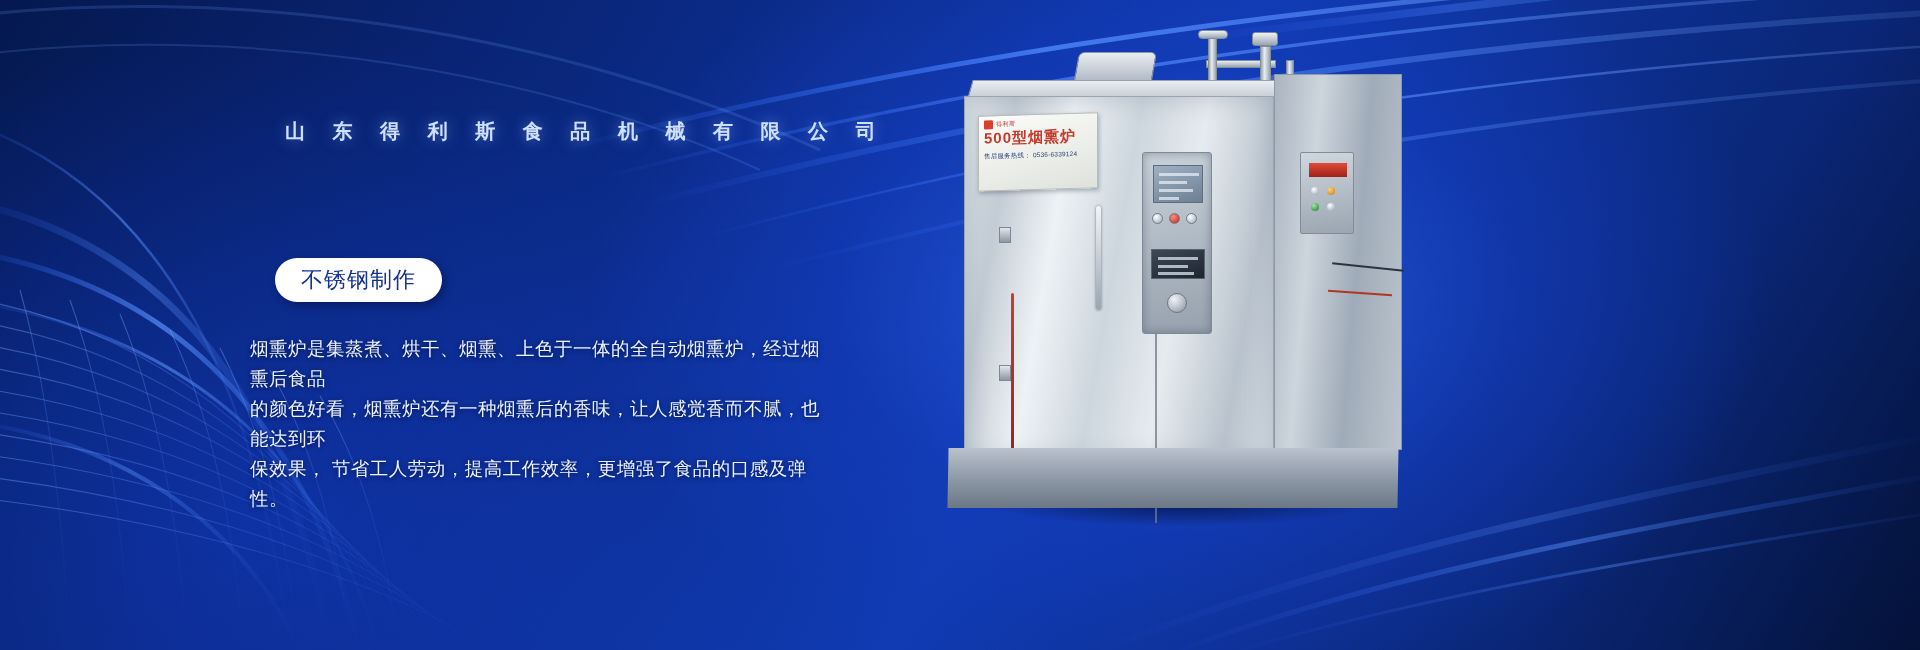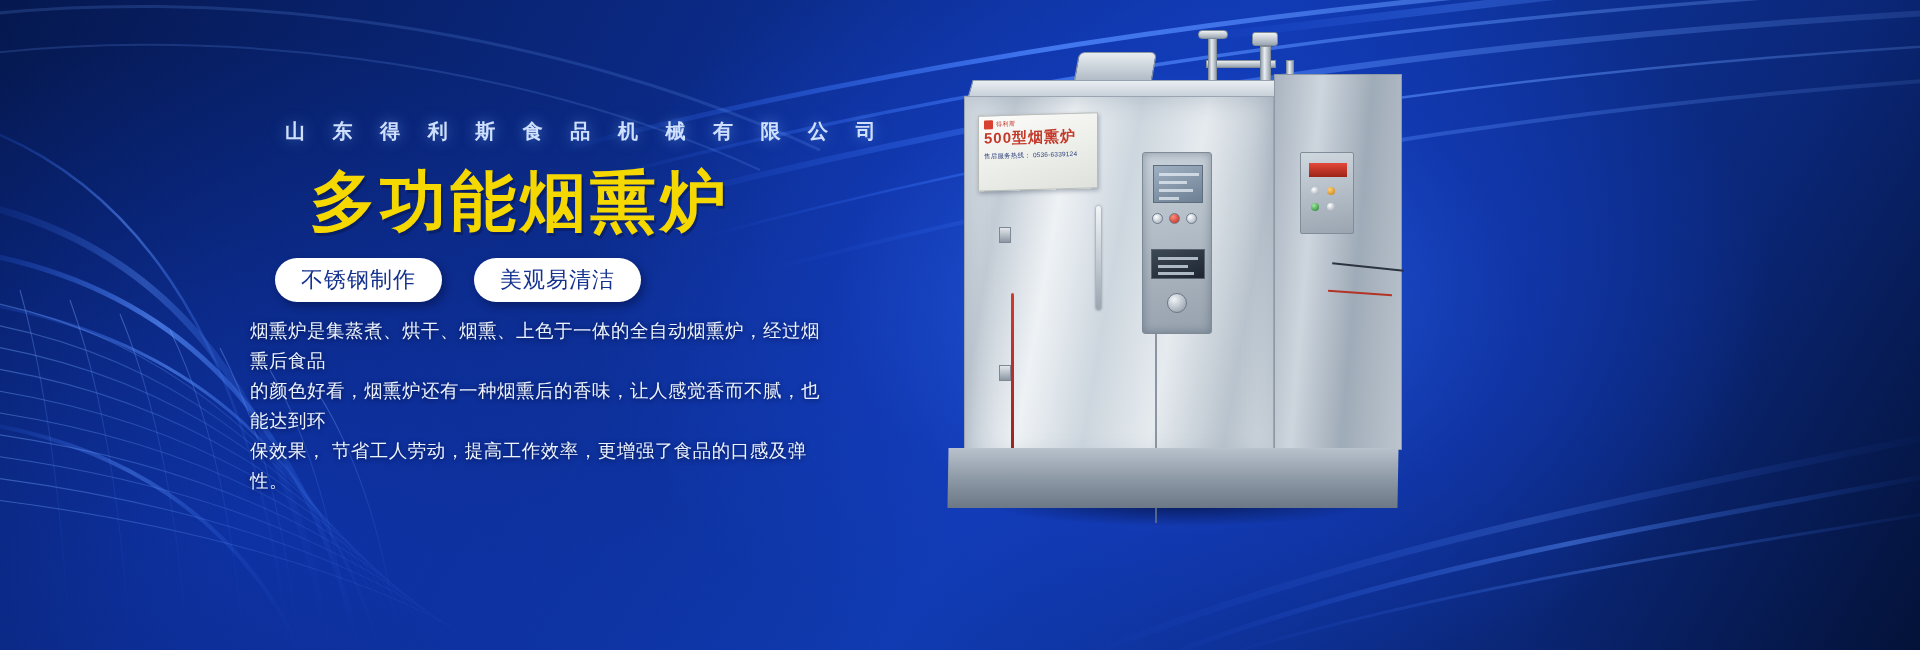--- a/index.html
+++ b/index.html
@@ -37,21 +37,21 @@
     display:flex; gap:32px; align-items:center;font-family:Liberation Mono, monospace;
   }
   .pill {
     background:#ffffff; color:#15328f;
     border-radius:24px; height:44px; padding:0 26px;
     display:flex; align-items:center; justify-content:center;
     font-size:22px; letter-spacing:1px; white-space:nowrap;
     box-shadow:3px 4px 9px rgba(2,12,55,.45);
   }
   .desc {
-    position:absolute; left:250px; top:316px; width:570px;
+    position:absolute; left:250px; top:334px; width:570px;
     font-size:18.5px; line-height:1.62; color:#ecf3ff;
     letter-spacing:.5px;
     text-shadow:0 1px 5px rgba(2,14,60,.85);
   }
   .desc p { margin:0; }
 
   
   .machine { position:absolute; left:930px; top:30px; width:560px; height:520px; }
 
   .mach-shadow {
@@ -253,28 +253,24 @@
     <g fill="none" stroke="#6fa3ff" opacity=".18">
       <path d="M-60,60 C200,20 520,60 760,170" stroke-width="2"></path>
       <path d="M-60,20 C220,-20 560,30 820,150" stroke-width="3"></path>
     </g>
   </svg>
 
   <div class="content">
 
     <div class="company">山 东 得 利 斯 食 品 机 械 有 限 公 司</div>
 
-    <div class="headline">多功能烟熏炉</div>
 
     <div class="pills">
       <div class="pill">
         <span>不锈钢制作</span>
-      </div>
-      <div class="pill">
-        <span>美观易清洁</span>
       </div>
     </div>
 
     <div class="desc">
       <p>烟熏炉是集蒸煮、烘干、烟熏、上色于一体的全自动烟熏炉，经过烟熏后食品</p>
       <p>的颜色好看，烟熏炉还有一种烟熏后的香味，让人感觉香而不腻，也能达到环</p>
       <p>保效果， 节省工人劳动，提高工作效率，更增强了食品的口感及弹性。</p>
     </div>
   </div>
 

